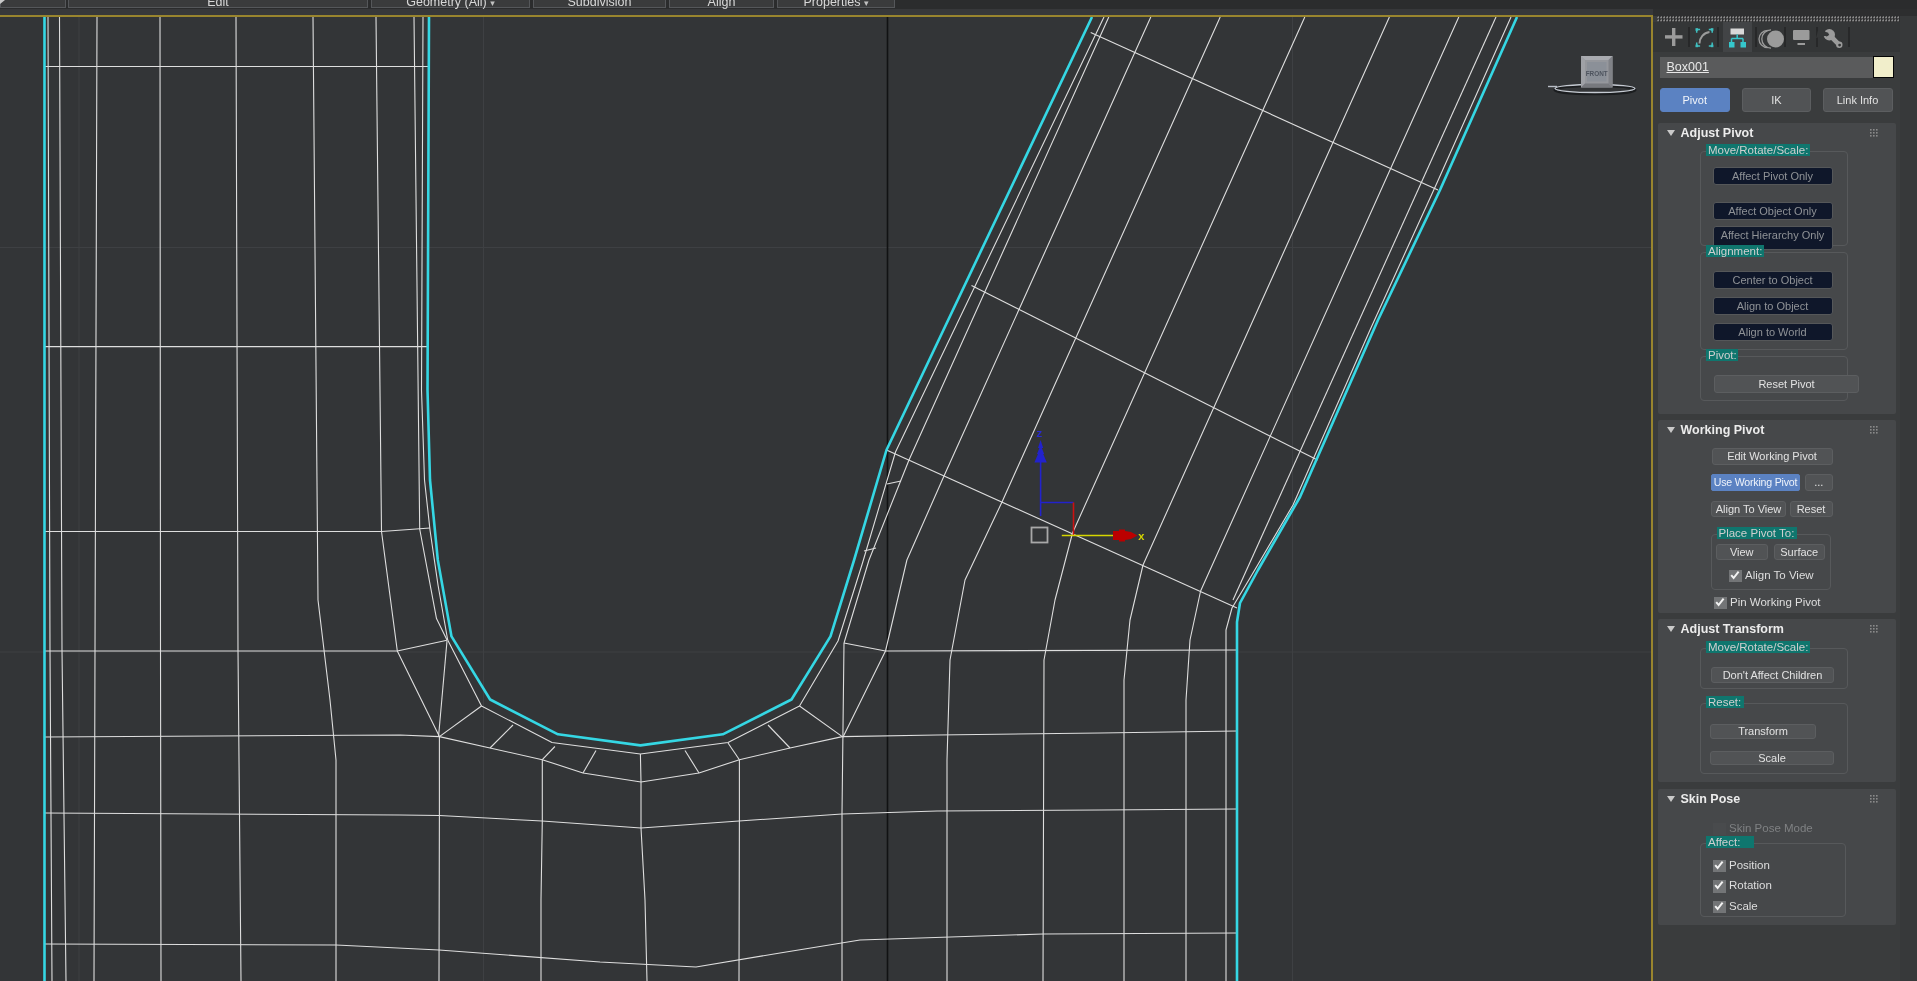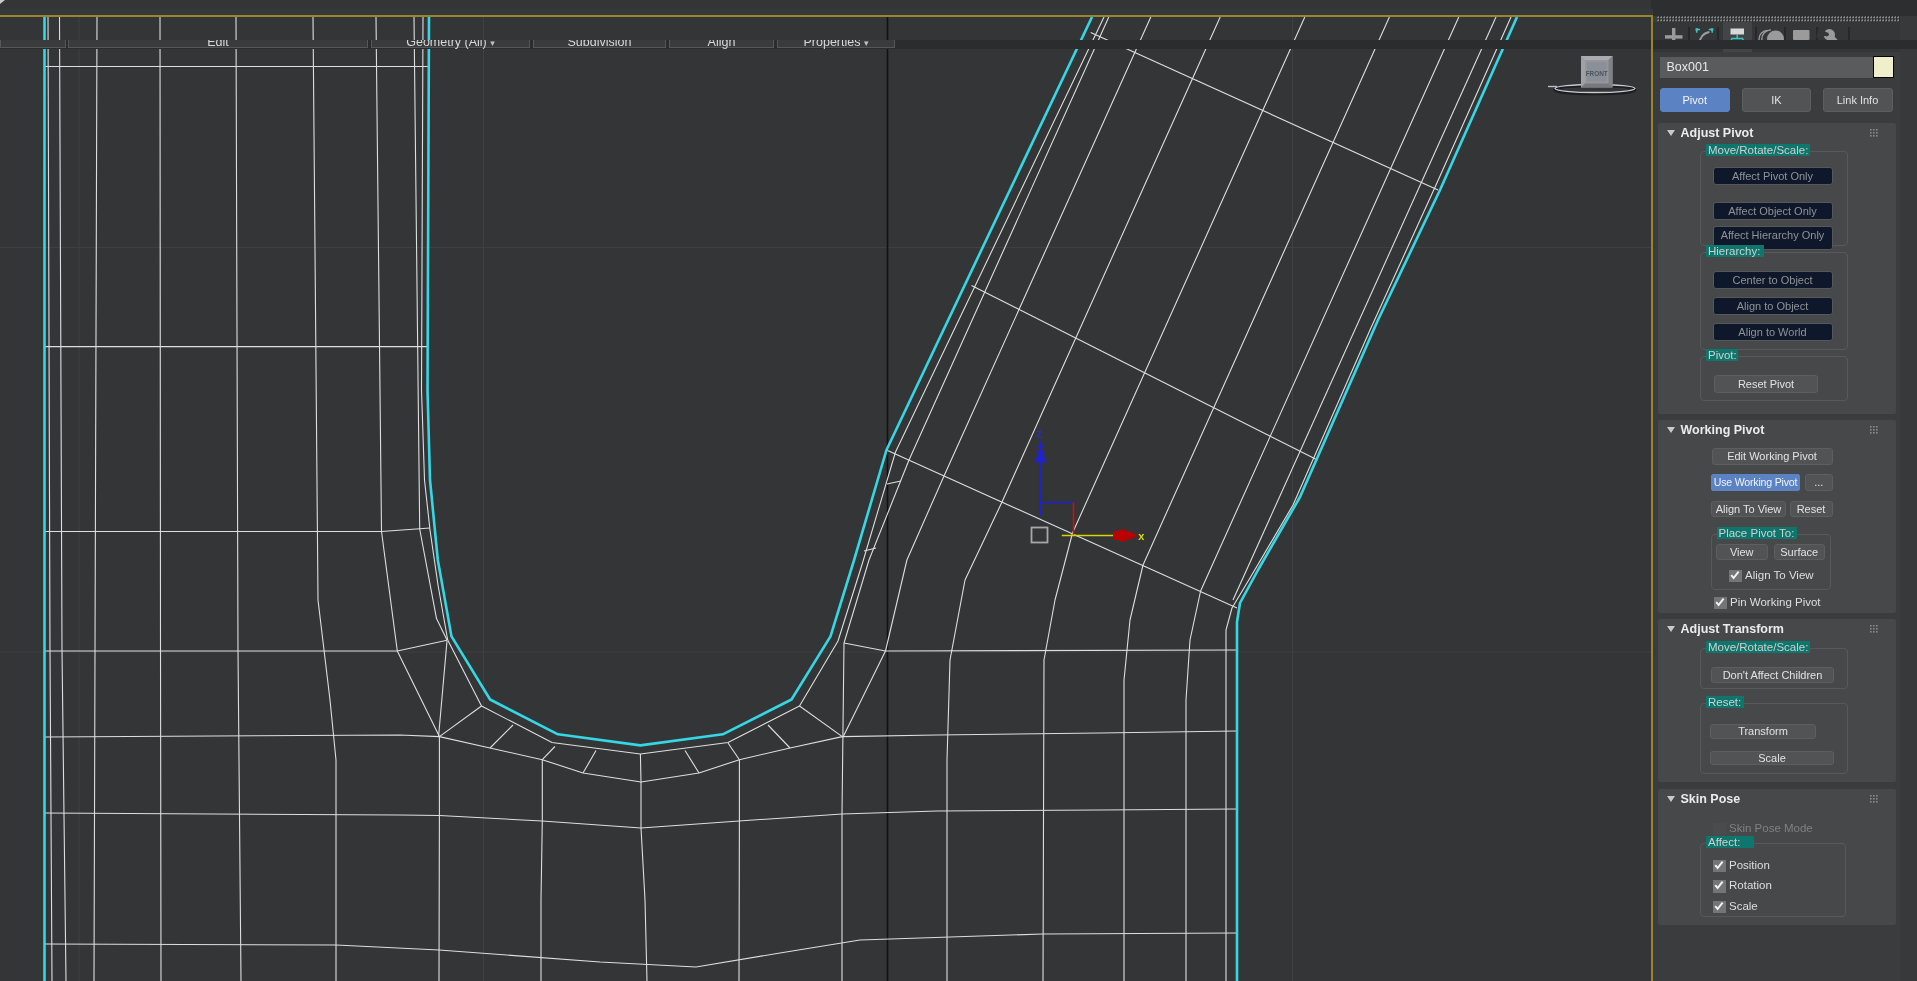--- a/index.html
+++ b/index.html
@@ -1,36 +1,36 @@
 <!DOCTYPE html>
 <html><head><meta charset="utf-8"><style>
 * { margin:0; padding:0; box-sizing:border-box; }
 html,body { width:1917px; height:981px; background:#2d2e2f; overflow:hidden;
   font-family:"Liberation Sans", sans-serif; }
 #stage { position:absolute; left:0; top:0; width:1917px; height:981px; }
 
-#topbar { position:absolute; left:0; top:0; width:1917px; height:9px; background:#2b2c2d; overflow:hidden; z-index:5;margin-top:40px; }
+#topbar { position:absolute; left:0; top:0; width:1917px; height:9px; background:#2b2c2d; overflow:hidden; z-index:5; }
 .tab { position:absolute; top:-14px; height:22px; background:#3a3b3c; border:1px solid #55575a;
   color:#d8d8d8; font-size:12.5px; text-align:center; line-height:30px; }
 .tarr { font-size:9px; color:#c0c0c0; }
 #substrip { position:absolute; left:0; top:9px; width:1653px; height:6px; background:#37383a; z-index:5; }
 #ybt { position:absolute; left:0; top:15px; width:1653px; height:2px; background:#99852e; z-index:6; }
 #ybr { position:absolute; left:1651px; top:15px; width:2px; height:966px; background:#99852e; z-index:6; }
 #cursor0 { position:absolute; left:0; top:0; z-index:7; }
 
 #panel { position:absolute; left:1653px; top:0; width:264px; height:981px; background:#3a3c3d; }
 #ptop { position:absolute; left:1653px; top:0; width:264px; height:16px; background:#2d2e2f; }
 #pdots { position:absolute; left:1657px; top:15.5px; width:260px; height:6px; background:#2d2e2f;
   background-image: radial-gradient(circle at 1.3px 1.3px, #8d8d8d 0.9px, rgba(0,0,0,0) 1.2px);
   background-size:3px 3px; background-position:0 0.3px; }
 #prow { position:absolute; left:1653px; top:22px; width:264px; height:29.5px; background:#343637; }
 .pdiv { position:absolute; top:27px; width:2px; height:20px; background:#272829; }
 #ptab { position:absolute; left:1722.5px; top:22px; width:29px; height:29.5px; background:#424446; }
 #namef { position:absolute; left:1659.5px; top:57px; width:220px; height:20.5px; background:#5a5b5c;
-  color:#e8e8e8; font-size:12.5px; line-height:20px; padding-left:7px; }
+  color:#e8e8e8; font-size:12.5px; line-height:20px; padding-left:7px;text-decoration:underline; }
 #swatch { position:absolute; left:1872.5px; top:56px; width:21px; height:21.5px; background:#f1eecb;
   border:1.5px solid #050505; }
 .b { position:absolute; text-align:center; font-size:11px; border-radius:3px; overflow:hidden; white-space:nowrap; }
 .d { background:#0f172a; border:1px solid #555759; color:#8f9296; }
 .e { background:#515355; border:1px solid #5c5e60; color:#e2e2e2; }
 .blu { background:#5b82c2; color:#f2f5fa; border:1px solid #5b82c2; }
 .blu2 { background:#5b82c2; color:#eef3fa; border:1px solid #5b82c2; border-radius:2px; font-size:10.6px !important; letter-spacing:-0.2px; }
 .roll { position:absolute; background:#46484a; border-radius:2px; }
 .rtri { position:absolute; width:0; height:0; border-left:4.5px solid transparent;
   border-right:4.5px solid transparent; border-top:6px solid #c9c9c9; }
@@ -208,27 +208,27 @@
       <rect x="0" y="6" width="1.6" height="1.6" fill="#8a8a8a"></rect>
       <rect x="3" y="6" width="1.6" height="1.6" fill="#8a8a8a"></rect>
       <rect x="6" y="6" width="1.6" height="1.6" fill="#8a8a8a"></rect>
     </svg>
 <div class="grp" style="left:1700px;top:150.5px;width:148px;height:95px"></div>
     <div class="glab" style="left:1706px;top:143.5px;width:104px">Move/Rotate/Scale:</div>
 <div class="b d" style="left:1712.5px;top:167px;width:120px;height:18px;line-height:17px">Affect Pivot Only</div>
 <div class="b d" style="left:1712.5px;top:202px;width:120px;height:18px;line-height:17px">Affect Object Only</div>
 <div class="b d" style="left:1712.5px;top:226px;width:120px;height:24px;line-height:17px">Affect Hierarchy Only</div>
 <div class="grp" style="left:1700px;top:251.5px;width:148px;height:98px"></div>
-    <div class="glab" style="left:1706px;top:244.5px;width:58px">Hierarchy:</div>
+    <div class="glab" style="left:1706px;top:244.5px;width:58px">Alignment:</div>
 <div class="b d" style="left:1712.5px;top:270.5px;width:120px;height:18.5px;line-height:17.5px">Center to Object</div>
 <div class="b d" style="left:1712.5px;top:296.5px;width:120px;height:18.5px;line-height:17.5px">Align to Object</div>
 <div class="b d" style="left:1712.5px;top:322.5px;width:120px;height:18.5px;line-height:17.5px">Align to World</div>
 <div class="grp" style="left:1700px;top:355.5px;width:148px;height:45.5px"></div>
     <div class="glab" style="left:1706px;top:348.5px;width:32px">Pivot:</div>
-<div class="b e" style="left:1714px;top:374.5px;width:104px;height:18.5px;line-height:17.5px">Reset Pivot</div>
+<div class="b e" style="left:1714px;top:374.5px;width:145px;height:18.5px;line-height:17.5px">Reset Pivot</div>
 <div class="roll" style="left:1657.5px;top:419.5px;width:238px;height:193px"></div>
 <div class="rtri" style="left:1666.5px;top:426.5px"></div>
     <div class="rtitle" style="left:1680.5px;top:422.5px">Working Pivot</div>
     <svg style="position:absolute;left:1869.5px;top:425.5px" width="9" height="9">
       <rect x="0" y="0" width="1.6" height="1.6" fill="#8a8a8a"></rect>
       <rect x="3" y="0" width="1.6" height="1.6" fill="#8a8a8a"></rect>
       <rect x="6" y="0" width="1.6" height="1.6" fill="#8a8a8a"></rect>
       <rect x="0" y="3" width="1.6" height="1.6" fill="#8a8a8a"></rect>
       <rect x="3" y="3" width="1.6" height="1.6" fill="#8a8a8a"></rect>
       <rect x="6" y="3" width="1.6" height="1.6" fill="#8a8a8a"></rect>

